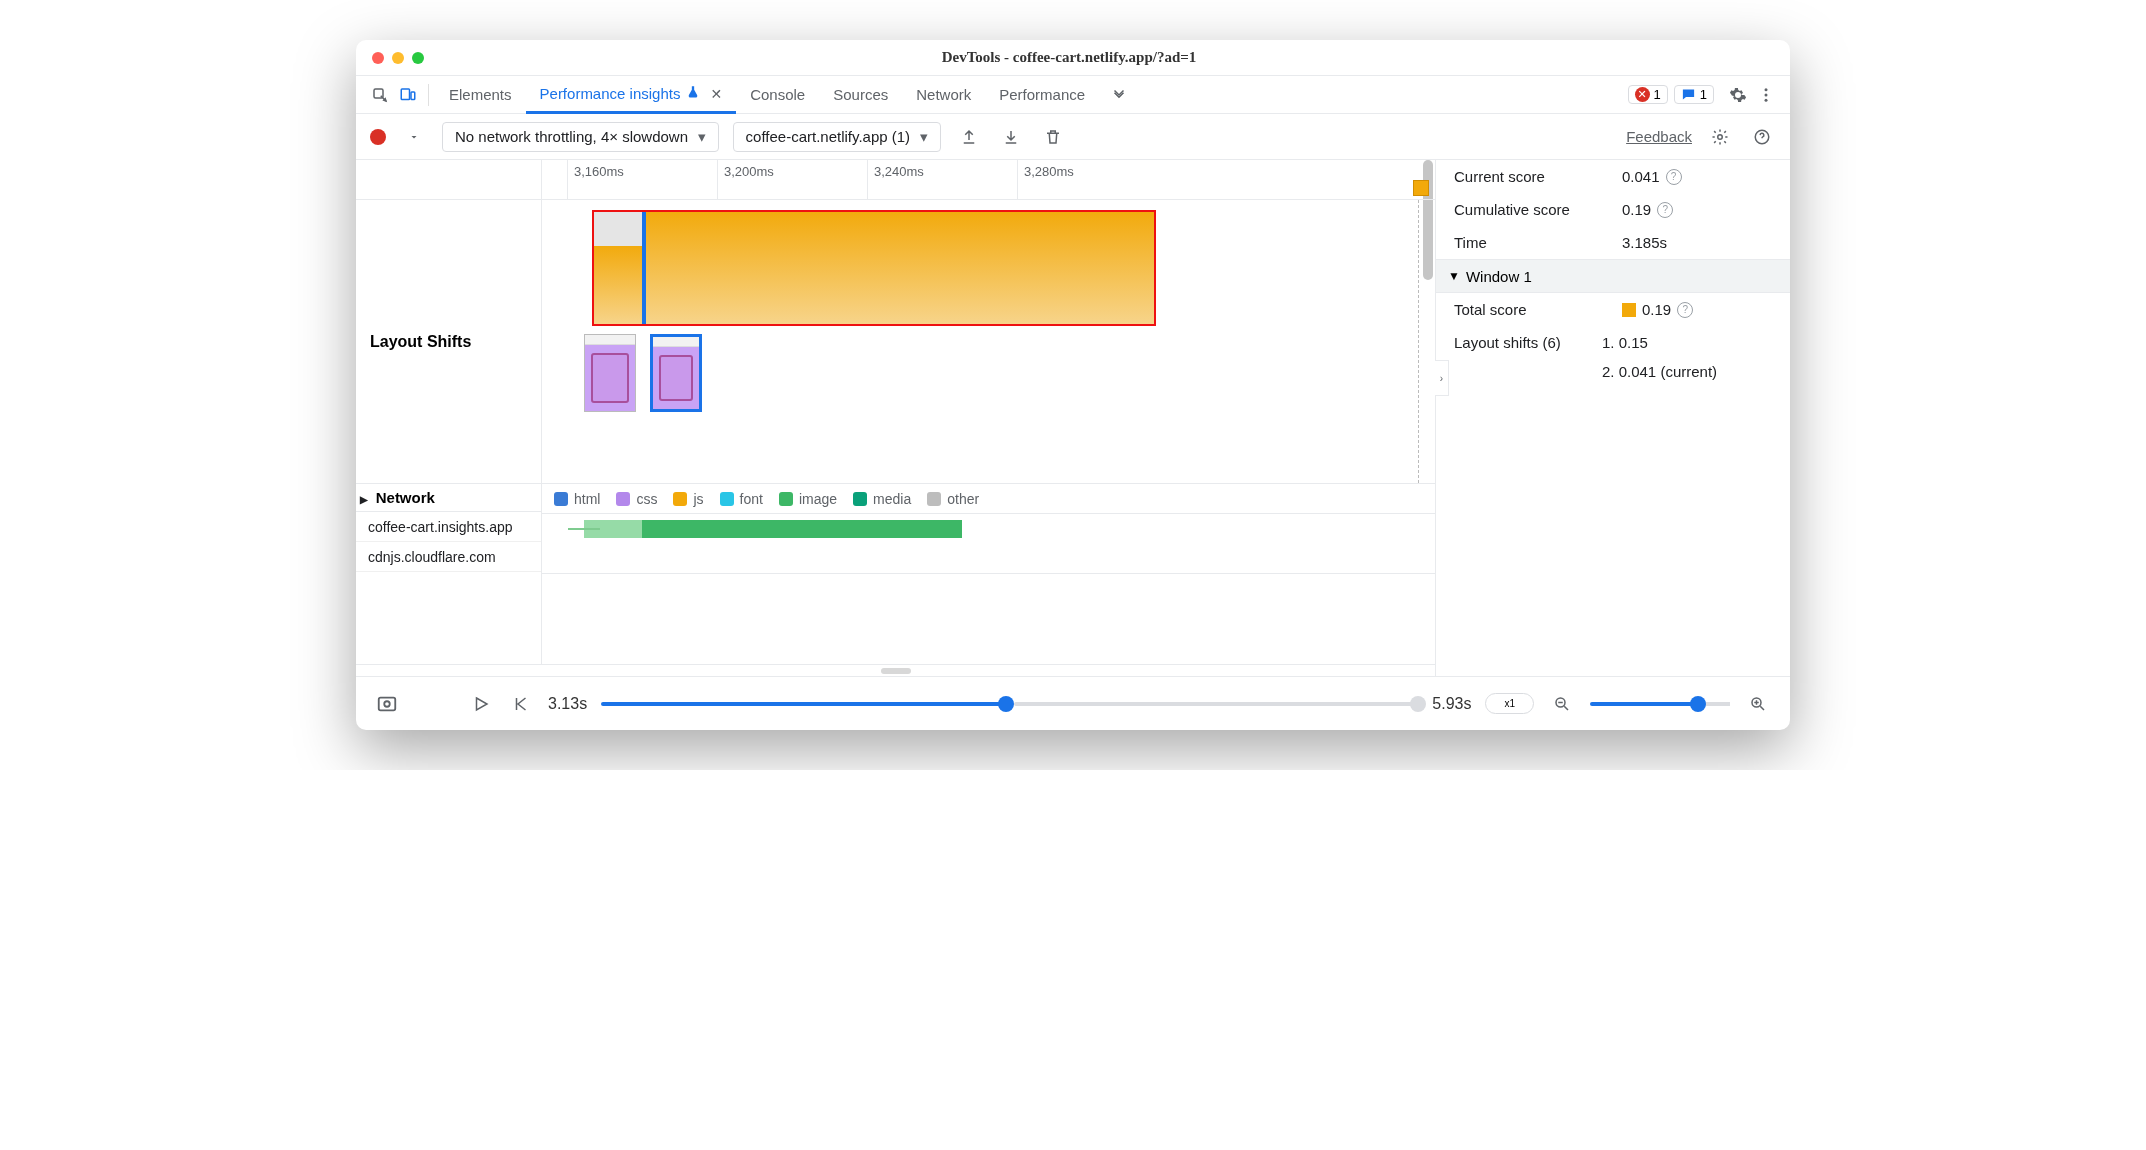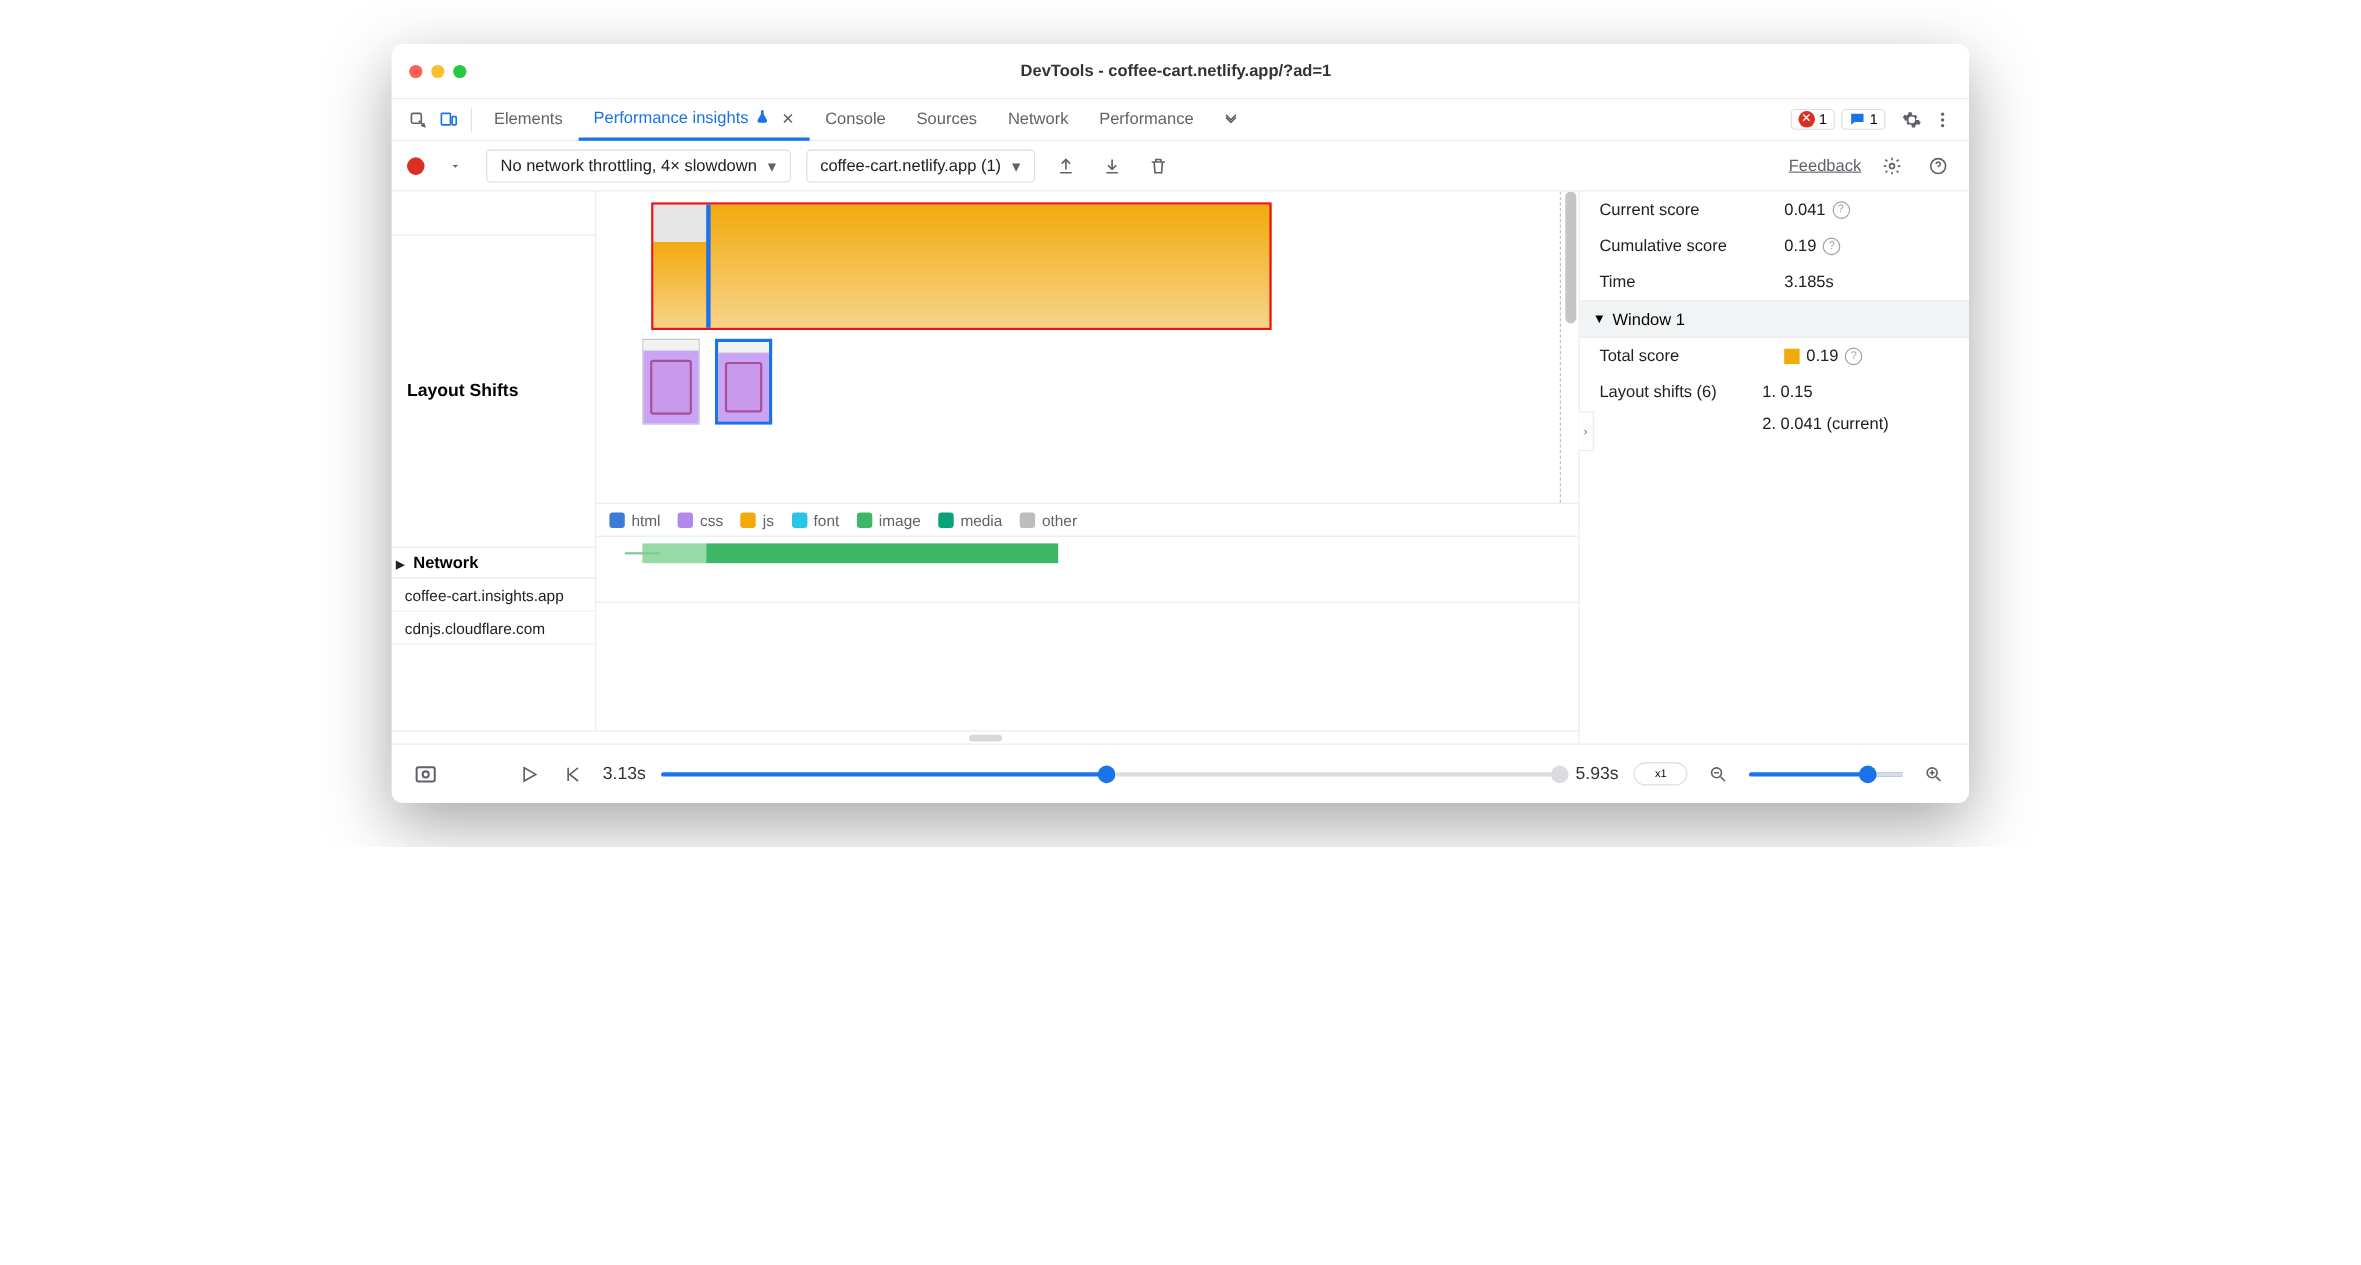--- a/index.html
+++ b/index.html
@@ -1,20 +1,20 @@
 <!DOCTYPE html>
 <html><head>
 <meta charset="utf-8">
 <style>
 * { box-sizing: border-box; margin: 0; padding: 0; }
 body { font-family: -apple-system, BlinkMacSystemFont, "Segoe UI", Helvetica, Arial, sans-serif; background: #fff; }
 .window { width: 1434px; height: 690px; margin: 40px auto; border-radius: 10px; box-shadow: 0 20px 60px rgba(0,0,0,0.35); background: #fff; overflow: hidden; display: flex; flex-direction: column; }
 
 
-.titlebar { height: 50px; display: flex; align-items: center; padding: 0 16px; border-bottom: 1px solid #e8eaed; }
+.titlebar { height: 36px; display: flex; align-items: center; padding: 0 16px; border-bottom: 1px solid #e8eaed; font-family: Liberation Serif, serif; }
 .traffic { display: flex; gap: 8px; }
 .dot { width: 12px; height: 12px; border-radius: 50%; }
 .dot.red { background: #ff5f57; }
 .dot.yellow { background: #febc2e; }
 .dot.green { background: #28c940; }
 .title { flex: 1; text-align: center; font-size: 15px; font-weight: 600; color: #333; }
 
 
 .tabs-row { height: 38px; display: flex; align-items: center; padding: 0 10px; border-bottom: 1px solid #e8eaed; }
 .icon-btn { width: 28px; height: 28px; display: flex; align-items: center; justify-content: center; color: #5f6368; cursor: pointer; }
@@ -253,20 +253,27 @@
           <div class="track-label-net-header">
               <span class="tri"></span>
               <span>Network</span>
             </div>
           <div class="net-row">coffee-cart.insights.app</div>
           <div class="net-row">cdnjs.cloudflare.com</div>
         </div>
         <div class="track-right">
           <div class="mini-thumb"></div>
 
+          <div class="ruler">
+            <div class="tick" style="left:25px">3,160ms</div>
+            <div class="tick" style="left:175px">3,200ms</div>
+            <div class="tick" style="left:325px">3,240ms</div>
+            <div class="tick" style="left:475px">3,280ms</div>
+            <div class="chip"></div>
+          </div>
 
           <div class="ls-lane">
             <div class="dashline"></div>
             <div class="gold-a"></div>
             <div class="gold-b"></div>
             <div class="redbox"></div>
             <div class="vline"></div>
             <div class="thumb one">
                 <div class="bar"></div>
                 <div class="body">

